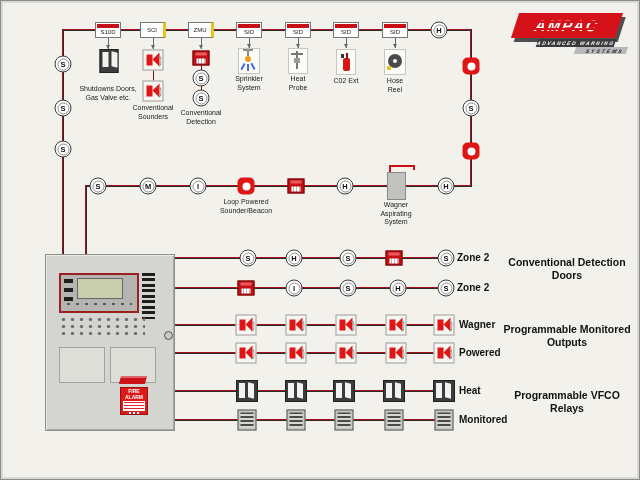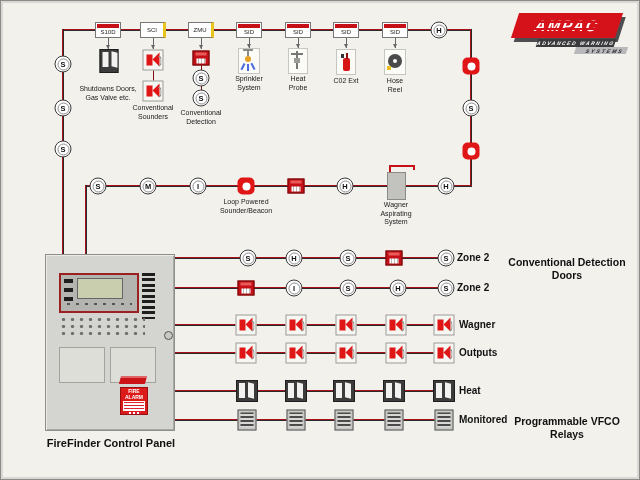--- a/index.html
+++ b/index.html
@@ -246,21 +246,20 @@
     <div class="pd" style="left:64px;"></div>
     <i class="lock"></i>
     <i class="minilogo"></i>
     <div class="sticker">
       <span>FIRE</span>
       <span>ALARM</span>
       <i class="glass"></i>
       <i class="bbar"></i>
     </div>
   </div>
-  <div class="seclbl" style="left:42px;top:436px;width:136px;font-size:11px;">FireFinder Control Panel</div>
 
   <span class="dev" style="left:247px;top:257px;">S</span>
   <span class="dev" style="left:293px;top:257px;">H</span>
   <span class="dev" style="left:347px;top:257px;">S</span>
   <span class="cp" style="left:393px;top:257px;"></span>
   <span class="dev" style="left:445px;top:257px;">S</span>
   <div class="rowlbl" style="left:456px;top:251px;">Zone 2</div>
 
   <span class="cp" style="left:245px;top:287px;"></span>
   <span class="dev" style="left:293px;top:287px;">I</span>
@@ -314,21 +313,21 @@
   <div class="snd" style="left:395px;top:352px;">
       <i class="b"></i>
       <i class="c"></i>
       <i class="a"></i>
     </div>
   <div class="snd" style="left:443px;top:352px;">
       <i class="b"></i>
       <i class="c"></i>
       <i class="a"></i>
     </div>
-  <div class="rowlbl" style="left:458px;top:346px;">Outputs</div>
+  <div class="rowlbl" style="left:458px;top:346px;">Powered</div>
 
   <div class="door" style="left:246px;top:390px;">
       <i class="d1"></i>
       <i class="d2"></i>
     </div>
   <div class="door" style="left:295px;top:390px;">
       <i class="d1"></i>
       <i class="d2"></i>
     </div>
   <div class="door" style="left:343px;top:390px;">
@@ -346,21 +345,22 @@
   <div class="rowlbl" style="left:458px;top:384px;">Heat</div>
 
   <span class="shut" style="left:246px;top:419px;"></span>
   <span class="shut" style="left:295px;top:419px;"></span>
   <span class="shut" style="left:343px;top:419px;"></span>
   <span class="shut" style="left:393px;top:419px;"></span>
   <span class="shut" style="left:443px;top:419px;"></span>
   <div class="rowlbl" style="left:458px;top:413px;">Monitored</div>
 
   <div class="seclbl" style="left:502px;top:255px;width:128px;">Conventional Detection Doors</div>
-  <div class="seclbl" style="left:502px;top:414px;width:128px;">Programmable VFCO Relays</div>
+  <div class="seclbl" style="left:502px;top:322px;width:128px;">Programmable Monitored Outputs</div>
+  <div class="seclbl" style="left:502px;top:388px;width:128px;">Programmable VFCO Relays</div>
 
   <div class="logo">
     <div class="main">
       <span>AMPAC</span>
     </div>
     <div class="tag">
       <span>ADVANCED WARNING</span>
     </div>
     <div class="sys">
       <span>SYSTEMS</span>

